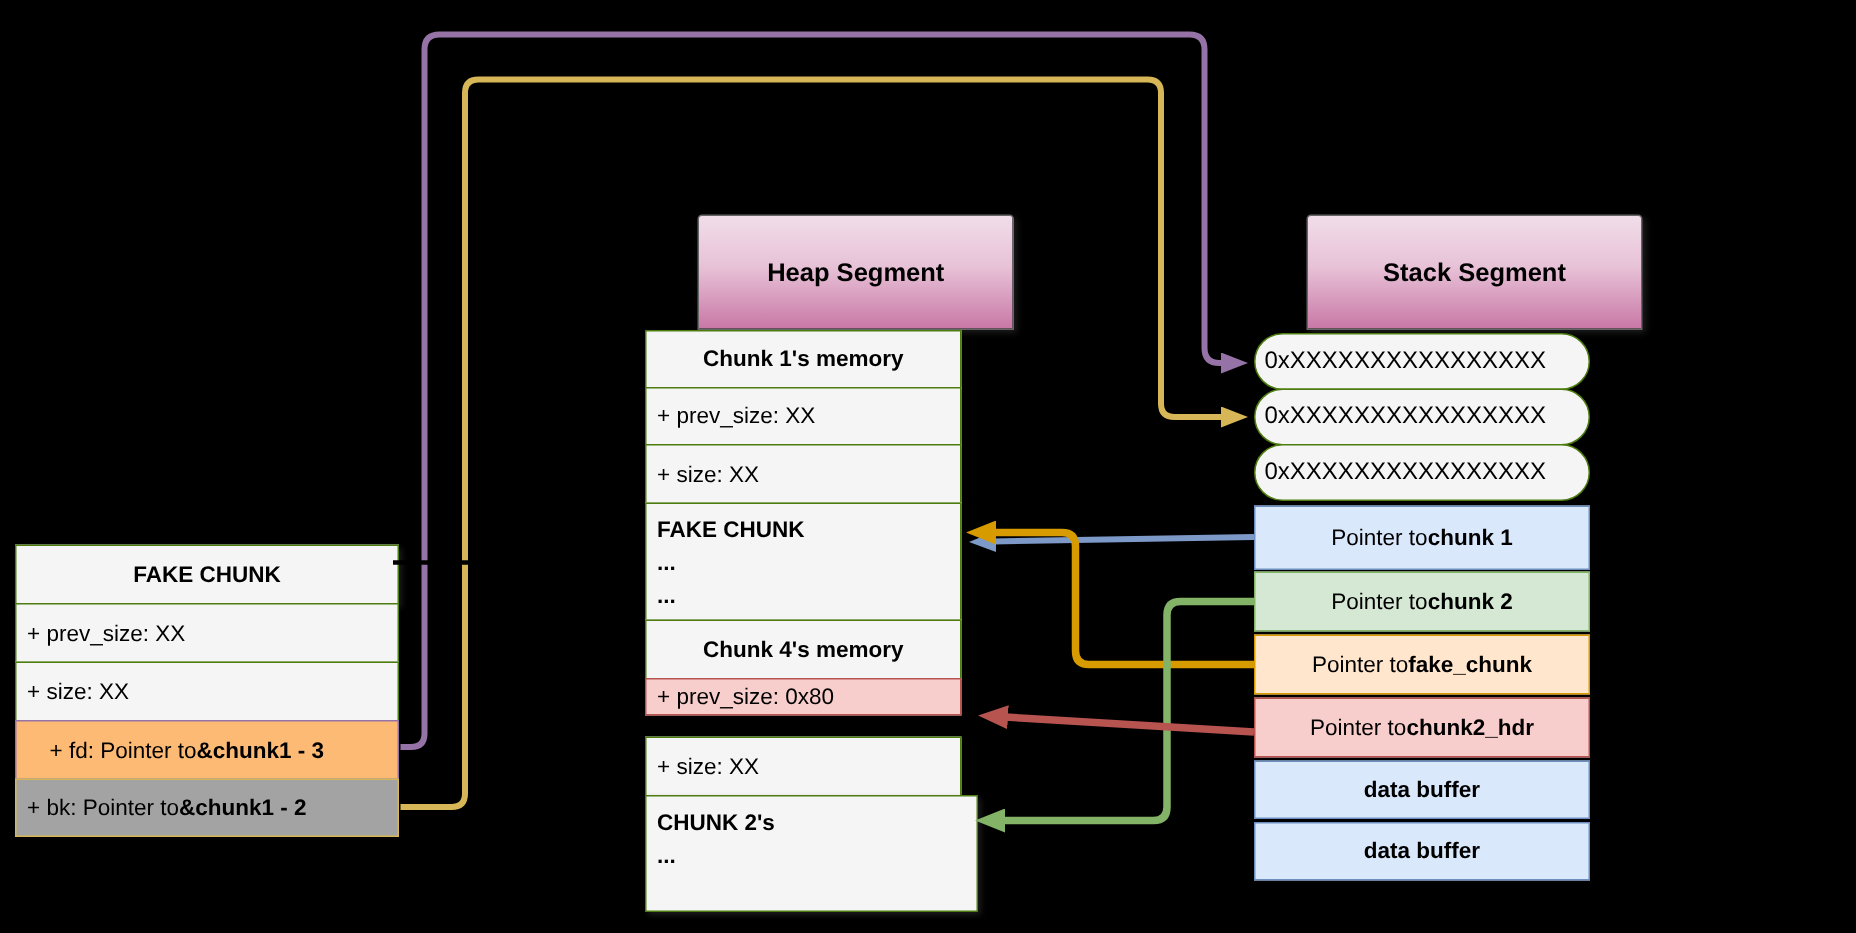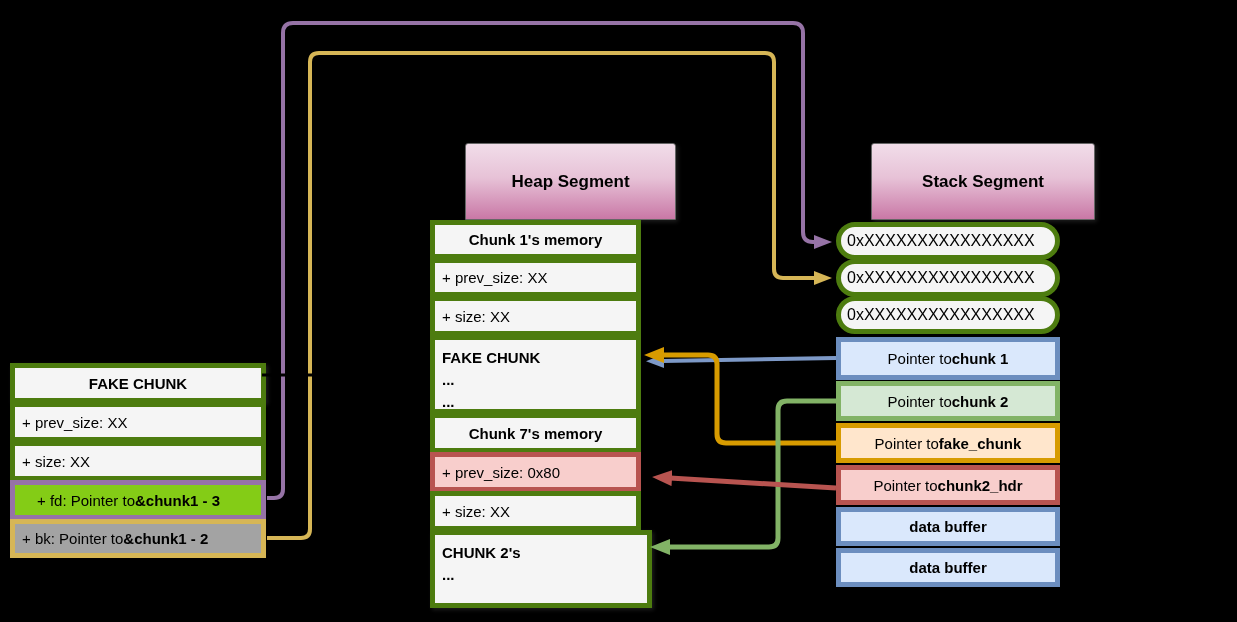--- a/index.html
+++ b/index.html
@@ -1,31 +1,31 @@
 <!DOCTYPE html>
 <html><head>
 <meta charset="utf-8">
 <style>
   html,body{margin:0;padding:0;background:#000;}
   #canvas{
     position:relative;width:1237px;height:622px;background:#000;
     font-family:"Liberation Sans",sans-serif;color:#000;overflow:hidden;
   }
   .row{
-    position:absolute;box-sizing:border-box;border:5px solid #4d7c0f;
+    position:absolute;box-sizing:border-box;border:1px solid #4d7c0f;
     background:#f5f5f5;display:flex;align-items:center;
     font-size:15px;padding:0 7px;white-space:nowrap;
   }
   .center{justify-content:center;padding:0;}
   .bold{font-weight:bold;}
   .b{font-weight:bold;}
   .multi{display:block;padding-top:7px;line-height:22px;font-weight:bold;}
   .multi span{display:block;}
   .mono16{font-size:16px;padding:0 6px;border-radius:19px;}
-  .c-purple{background:#84cc16;border-color:#9673a6;padding-left:22px;}
+  .c-purple{background:#fdba74;border-color:#9673a6;padding-left:22px;}
   .c-yellow{background:#a3a3a3;border-color:#d6b656;}
   .c-blue{background:#dae8fc;border-color:#6c8ebf;}
   .c-green{background:#d5e8d4;border-color:#82b366;}
   .c-orange{background:#ffe6cc;border-color:#d79b00;}
   .c-red{background:#f8cecc;border-color:#b85450;}
   .seg-header{
     position:absolute;box-sizing:border-box;border:1px solid #666;
     background:linear-gradient(180deg,#f1dde9 0%,#e7c2d7 45%,#c978a6 100%);
     display:flex;align-items:center;justify-content:center;
     font-size:17px;font-weight:bold;border-radius:3px 3px 0 0;
@@ -57,22 +57,22 @@
   <div>
     <div class="seg-header" style="left:430px;top:143px;width:211px;height:77px;">Heap Segment</div>
     <div class="row center bold" style="left:430px;top:220px;width:211px;height:39px;">Chunk 1's memory</div>
     <div class="row" style="left:430px;top:258px;width:211px;height:39px;">+ prev_size: XX</div>
     <div class="row" style="left:430px;top:296px;width:211px;height:40px;">+ size: XX</div>
     <div class="row multi" style="left:430px;top:335px;width:211px;height:79px;">
       <span>FAKE CHUNK</span>
       <span>...</span>
       <span>...</span>
     </div>
-    <div class="row center bold" style="left:430px;top:413px;width:211px;height:40px;">Chunk 7's memory</div>
-    <div class="row c-red" style="left:430px;top:452px;width:211px;height:40px;">+ prev_size: 0x80</div>
+    <div class="row center bold" style="left:430px;top:413px;width:211px;height:40px;">Chunk 4's memory</div>
+    <div class="row c-red" style="left:430px;top:452px;width:211px;height:25px;">+ prev_size: 0x80</div>
     <div class="row" style="left:430px;top:491px;width:211px;height:40px;">+ size: XX</div>
     <div class="row multi tblshadow" style="left:430px;top:530px;width:222px;height:78px;">
       <span>CHUNK 2's</span>
       <span>...</span>
     </div>
   </div>
 
   <div>
     <div class="seg-header" style="left:836px;top:143px;width:224px;height:77px;">Stack Segment</div>
     <div class="row mono16" style="left:836px;top:222px;width:224px;height:38px;">0xXXXXXXXXXXXXXXXX</div>

